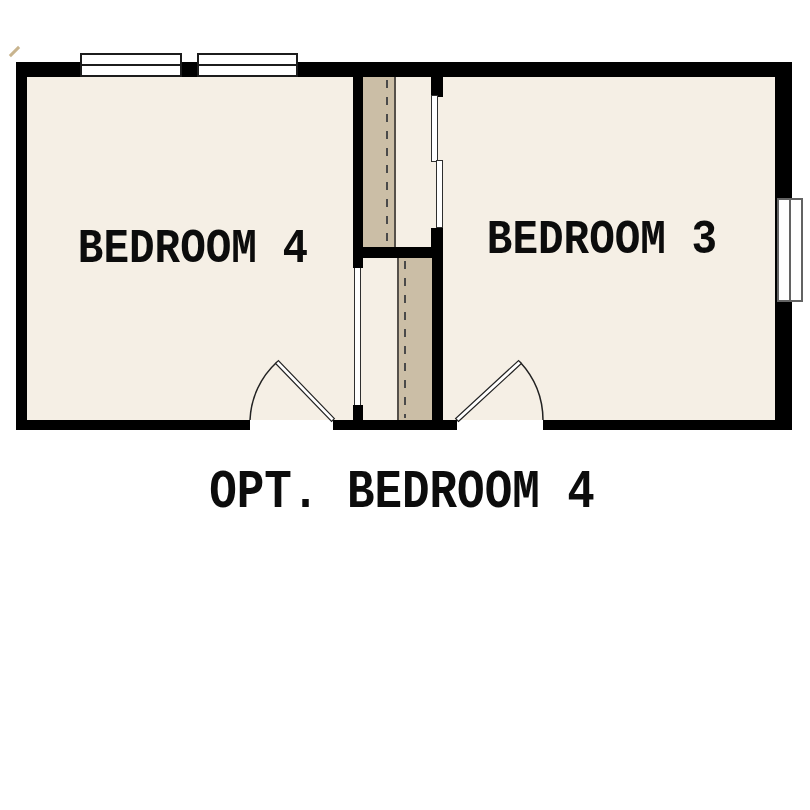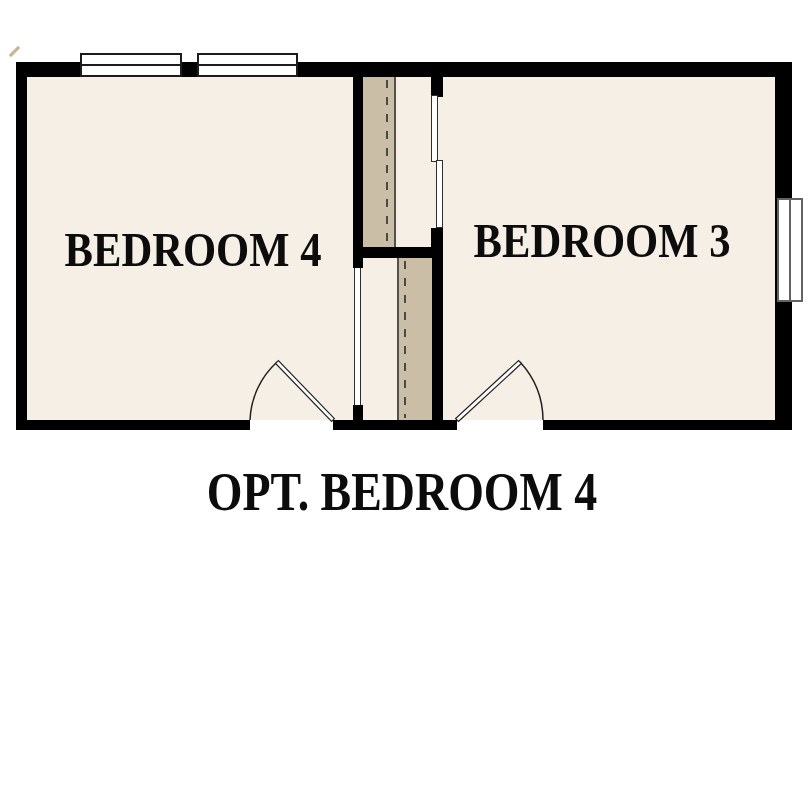--- a/index.html
+++ b/index.html
@@ -1,18 +1,18 @@
 <!DOCTYPE html>
 <html><head>
 <meta charset="utf-8">
 <style>
   html,body{margin:0;padding:0;background:#ffffff;}
   #canvas{
     position:relative;width:810px;height:810px;background:#ffffff;overflow:hidden;
-    font-family:Liberation Serif, serif;
+    font-family:Liberation Mono, monospace;
   }
   .wall{position:absolute;background:#000000;}
   .floor{position:absolute;background:#F5EFE5;}
   .opt-floor{position:absolute;background:#CBBEA6;}
   .thin-line{position:absolute;background:#55504A;}
   .dash-v{
     position:absolute;width:2px;
     background:repeating-linear-gradient(to bottom,#4a4a4a 0px,#4a4a4a 8px,transparent 8px,transparent 17px);
   }
   .window-h{

